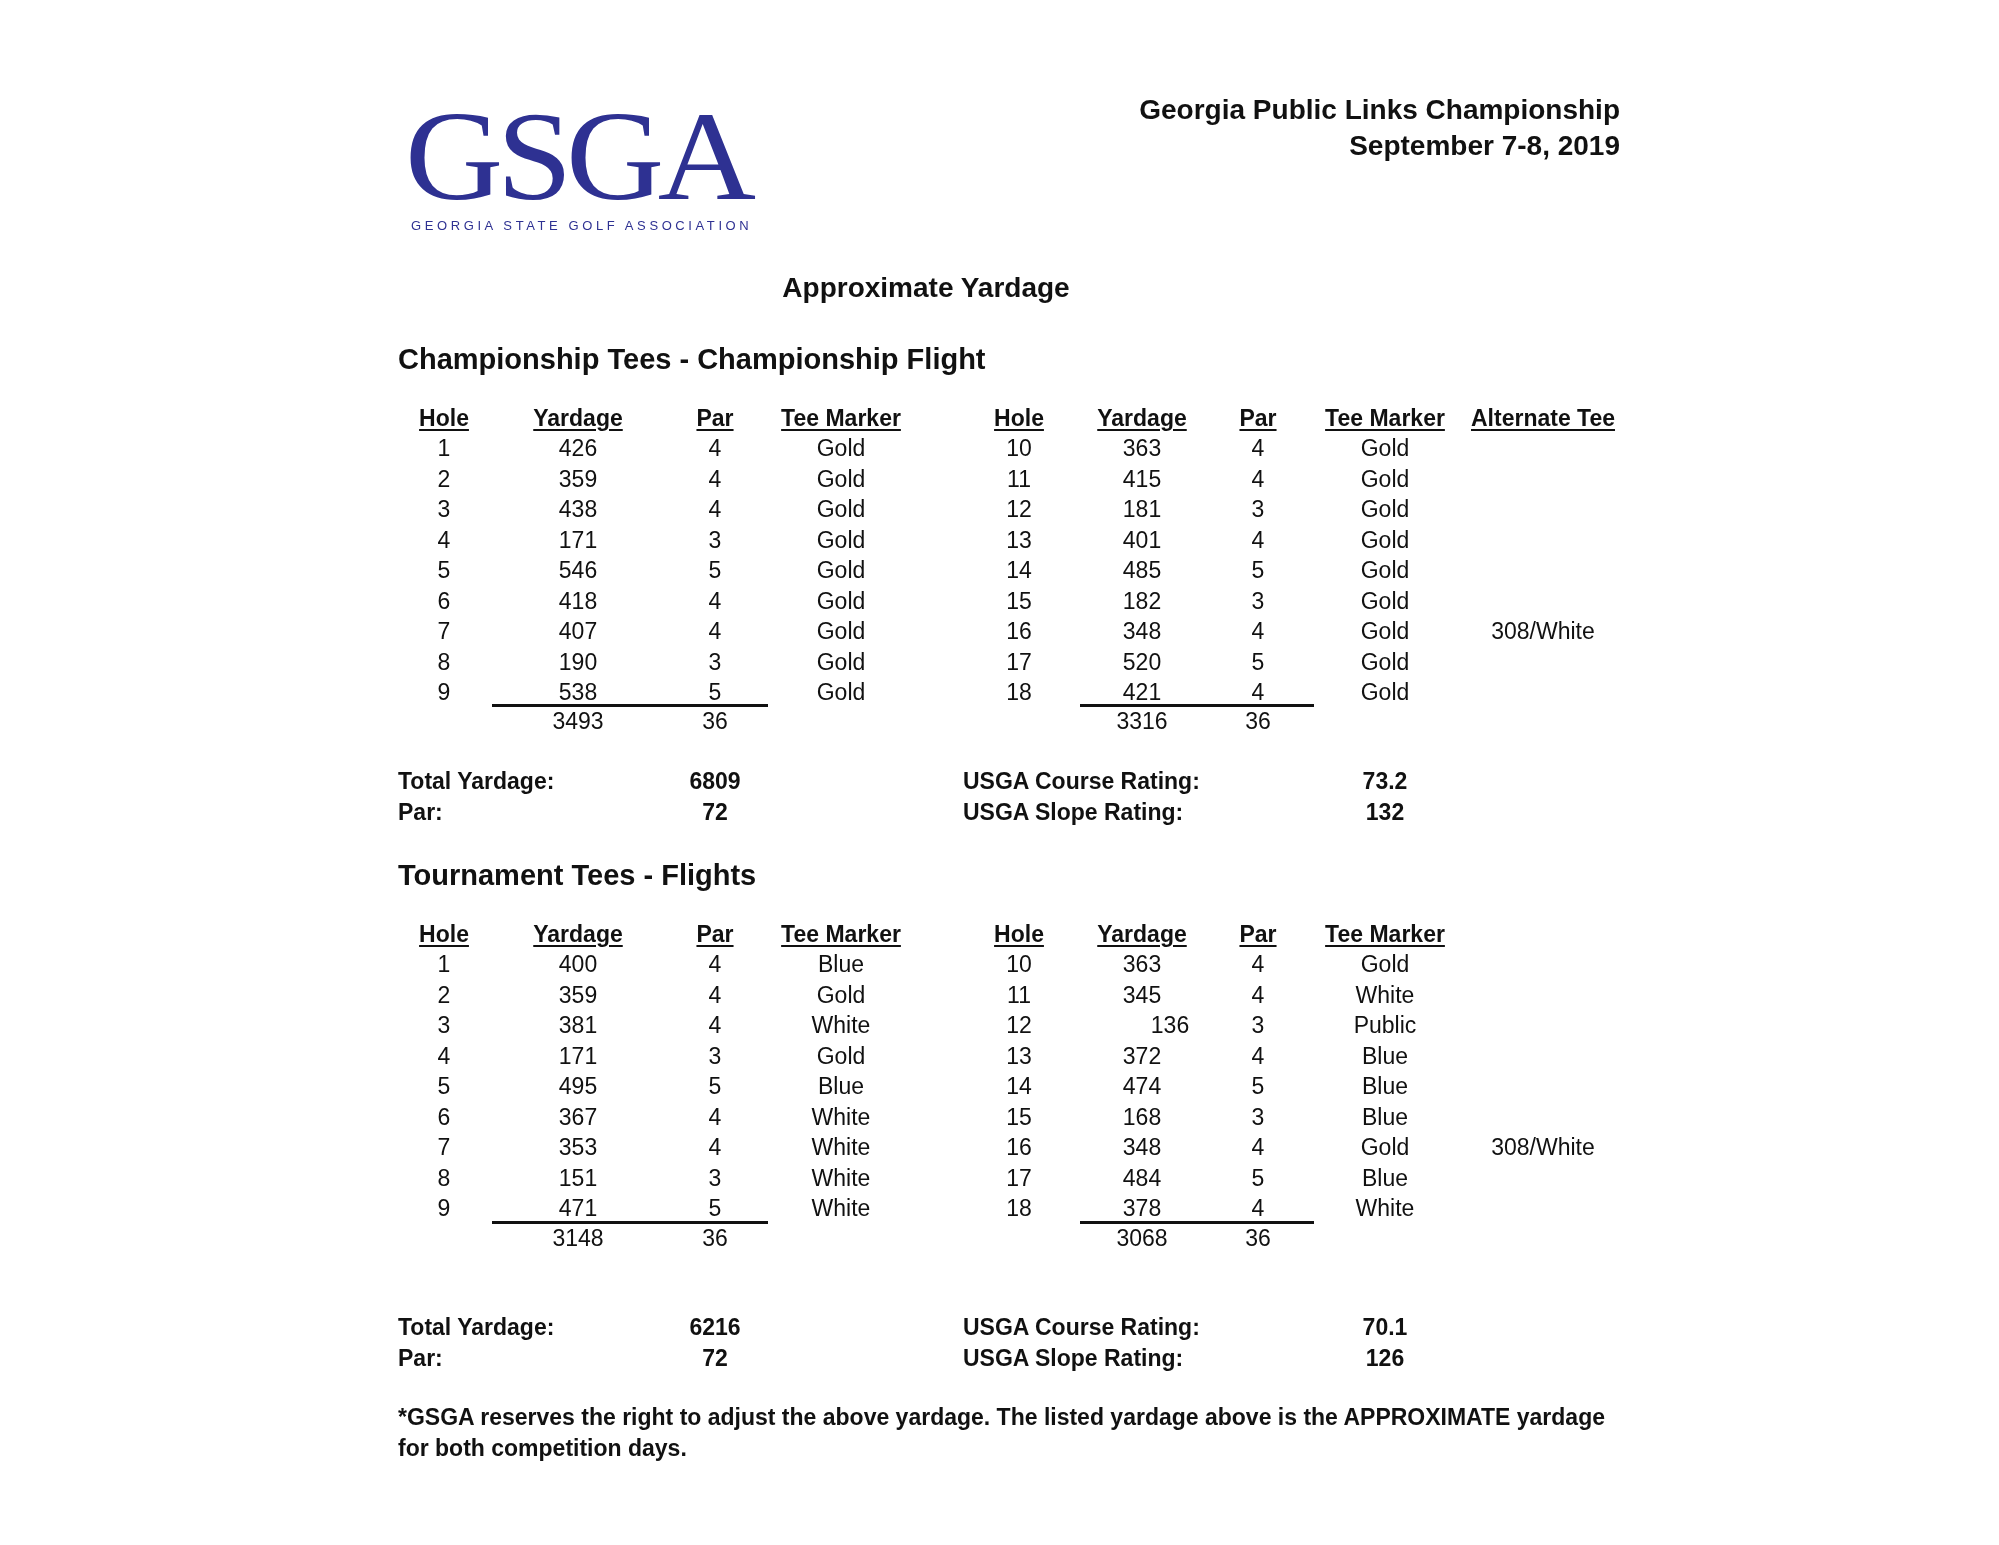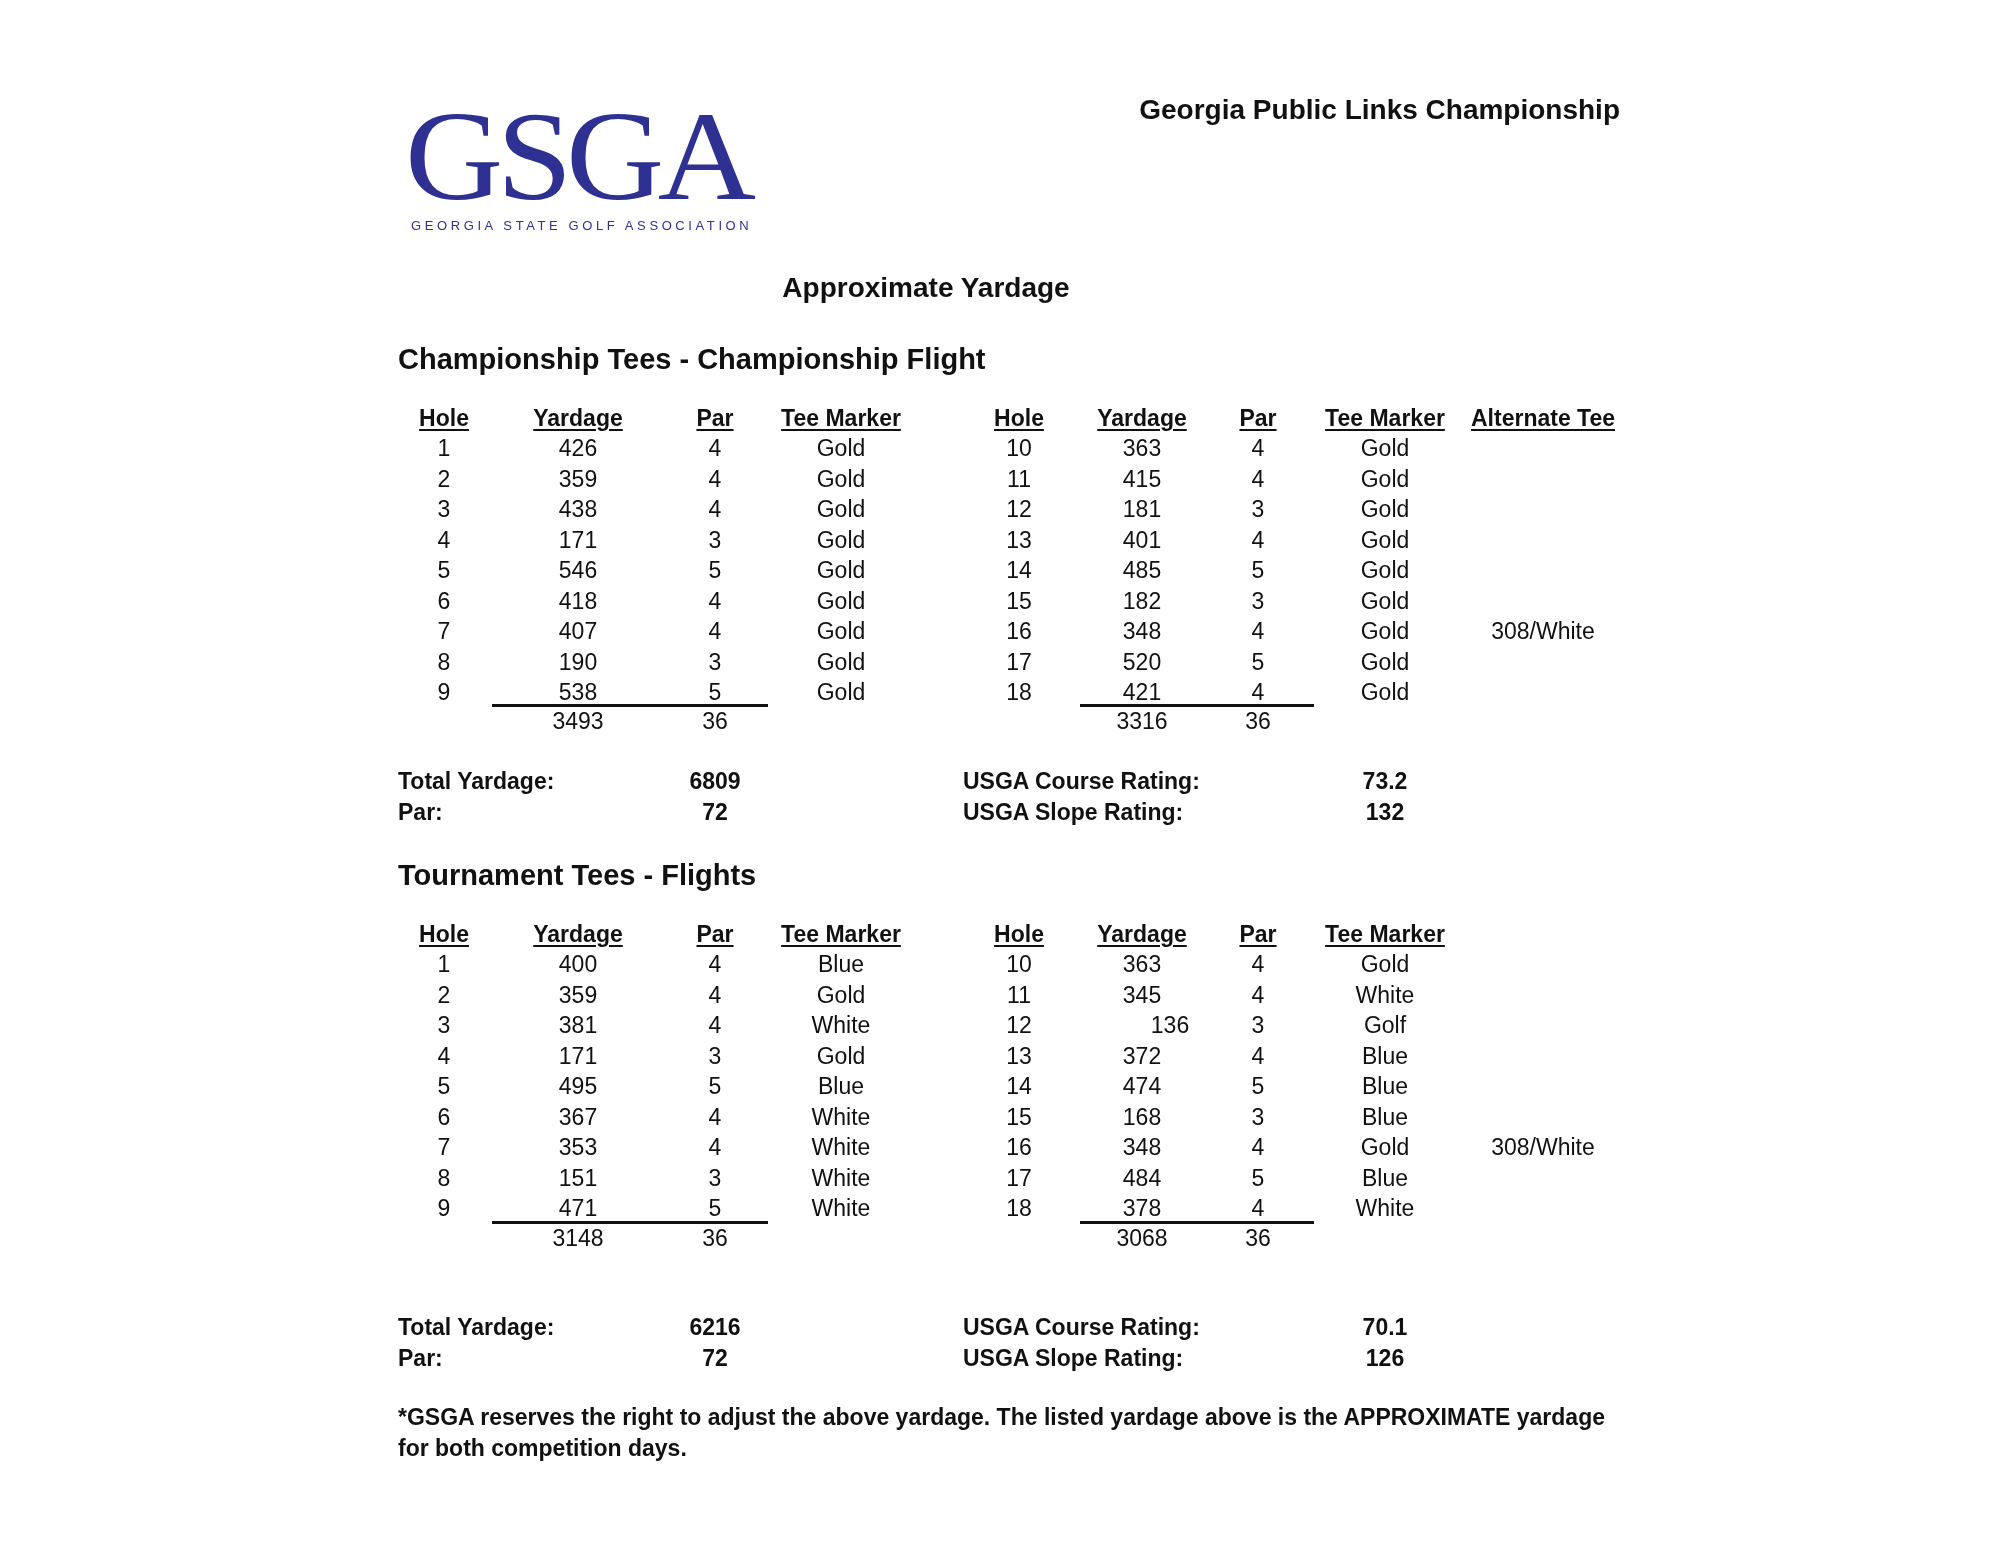--- a/index.html
+++ b/index.html
@@ -24,20 +24,21 @@
 </head>
 <body>
 
 <div class="abs logo">
   <div class="logo-letters">GSGA</div>
   <div class="logo-sub">GEORGIA STATE GOLF ASSOCIATION</div>
 </div>
 
 <div class="abs hdr">
   <div>Georgia Public Links Championship</div>
+  <div>September 7-8, 2019</div>
 </div>
 
 <div class="abs title">Approximate Yardage</div>
 
 <div class="abs sec" style="top:343px;">Championship Tees - Championship Flight</div>
 <div class="tbl" id="tbl0" style="left:0;top:0;">
     <div class="cell th" style="left: 444px; top: 405px;">Hole</div>
     <div class="cell th" style="left: 578px; top: 405px;">Yardage</div>
     <div class="cell th" style="left: 715px; top: 405px;">Par</div>
     <div class="cell th" style="left: 841px; top: 405px;">Tee Marker</div>
@@ -260,21 +261,21 @@
       <div class="cell" style="left: 1019px; top: 981.5px;">11</div>
       <div class="cell" style="left: 1142px; top: 981.5px;">345</div>
       <div class="cell" style="left: 1258px; top: 981.5px;">4</div>
       <div class="cell" style="left: 1385px; top: 981.5px;">White</div>
       <div class="cell" style="left: 1543px; top: 981.5px;"></div>
     </div>
     <div>
       <div class="cell" style="left: 1019px; top: 1012px;">12</div>
       <div class="cell" style="left: 1142px; top: 1012px; margin-left: 28px;">136</div>
       <div class="cell" style="left: 1258px; top: 1012px;">3</div>
-      <div class="cell" style="left: 1385px; top: 1012px;">Golf</div>
+      <div class="cell" style="left: 1385px; top: 1012px;">Public</div>
       <div class="cell" style="left: 1543px; top: 1012px;"></div>
     </div>
     <div>
       <div class="cell" style="left: 1019px; top: 1042.5px;">13</div>
       <div class="cell" style="left: 1142px; top: 1042.5px;">372</div>
       <div class="cell" style="left: 1258px; top: 1042.5px;">4</div>
       <div class="cell" style="left: 1385px; top: 1042.5px;">Blue</div>
       <div class="cell" style="left: 1543px; top: 1042.5px;"></div>
     </div>
     <div>

